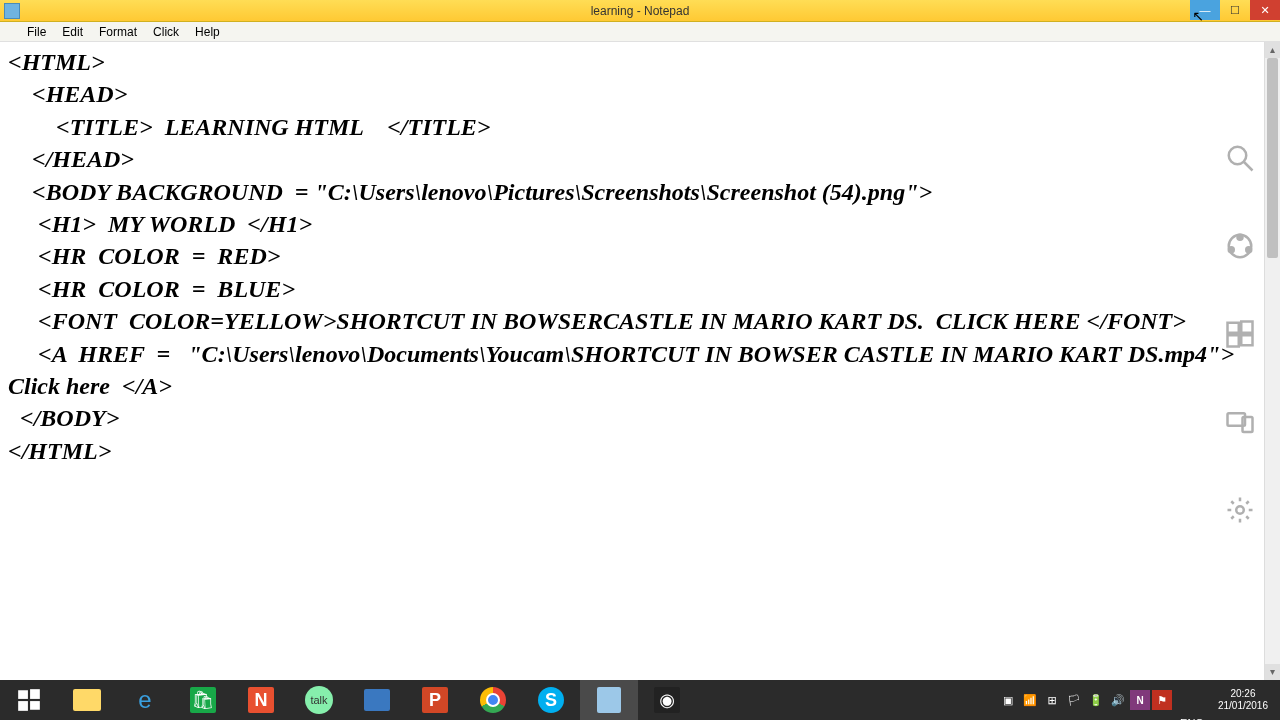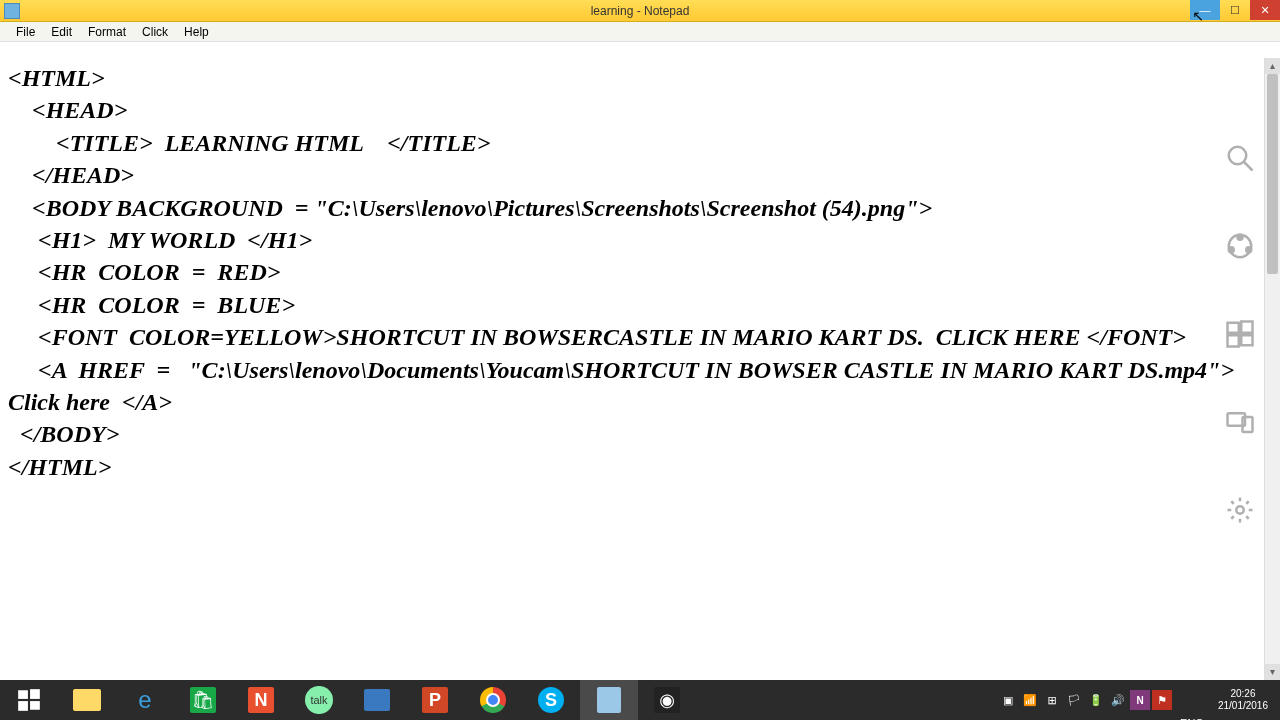--- a/index.html
+++ b/index.html
@@ -7,24 +7,24 @@
 
 .titlebar { height: 22px; background: linear-gradient(#ffdd55, #ffc933); display: flex; align-items: center; position: relative; border-bottom: 1px solid #d0b020; }
 .titlebar .app-icon { width: 16px; height: 16px; margin: 0 4px; background: #6fb3e0; border: 1px solid #4a8bb8; }
 .titlebar .title { position: absolute; left: 50%; transform: translateX(-50%); font-size: 12px; color: #333; }
 .window-controls { position: absolute; right: 0; top: 0; display: flex; height: 20px; }
 .wc-btn { width: 30px; height: 20px; display: flex; align-items: center; justify-content: center; font-size: 11px; color: #333; cursor: pointer; }
 .wc-min { background: #4aa3df; color: #fff; }
 .wc-close { background: #d04030; color: #fff; }
 .wc-max { background: transparent; }
 
-.menubar { height: 20px; background: #f5f5f0; display: flex; align-items: center; padding: 0 8px; border-bottom: 1px solid #e0e0e0; }
+.menubar { height: 20px; background: #f5f5f0; display: flex; align-items: center; padding: 0 19px; border-bottom: 1px solid #e0e0e0; }
 .menubar span { font-size: 12px; padding: 2px 8px; cursor: pointer; }
 
-.editor-wrap { position: absolute; top: 42px; left: 0; right: 0; bottom: 40px; margin-top: 16px; }
+.editor-wrap { position: absolute; top: 42px; left: 0; right: 0; bottom: 40px; }
 .editor { position: absolute; top: 0; left: 0; right: 16px; bottom: 0; background: #fff; padding: 4px 8px; font-family: Georgia, "Times New Roman", serif; font-weight: bold; font-style: italic; font-size: 24px; line-height: 1.35; white-space: pre-wrap; word-wrap: break-word; overflow: hidden; }
 .vscroll { position: absolute; right: 0; top: 0; bottom: 0; width: 16px; background: #f0f0f0; border-left: 1px solid #ddd; }
 .vscroll .arrow { height: 16px; background: #e0e0e0; font-size: 10px; text-align: center; line-height: 16px; color: #666; }
 .vscroll .thumb { position: absolute; top: 16px; left: 2px; right: 2px; height: 200px; background: #c0c0c0; border-radius: 2px; }
 
 .sidebar-icons { position: absolute; right: 22px; top: 140px; display: flex; flex-direction: column; gap: 52px; align-items: center; }
 .sidebar-icons .sicon { width: 36px; height: 36px; display: flex; align-items: center; justify-content: center; color: #b0b0b0; cursor: pointer; }
 .sidebar-icons svg { width: 30px; height: 30px; stroke: #b0b0b0; fill: none; stroke-width: 2; }
 
 .taskbar { position: absolute; bottom: 0; left: 0; right: 0; height: 40px; background: #2b2b2b; display: flex; align-items: stretch; }

